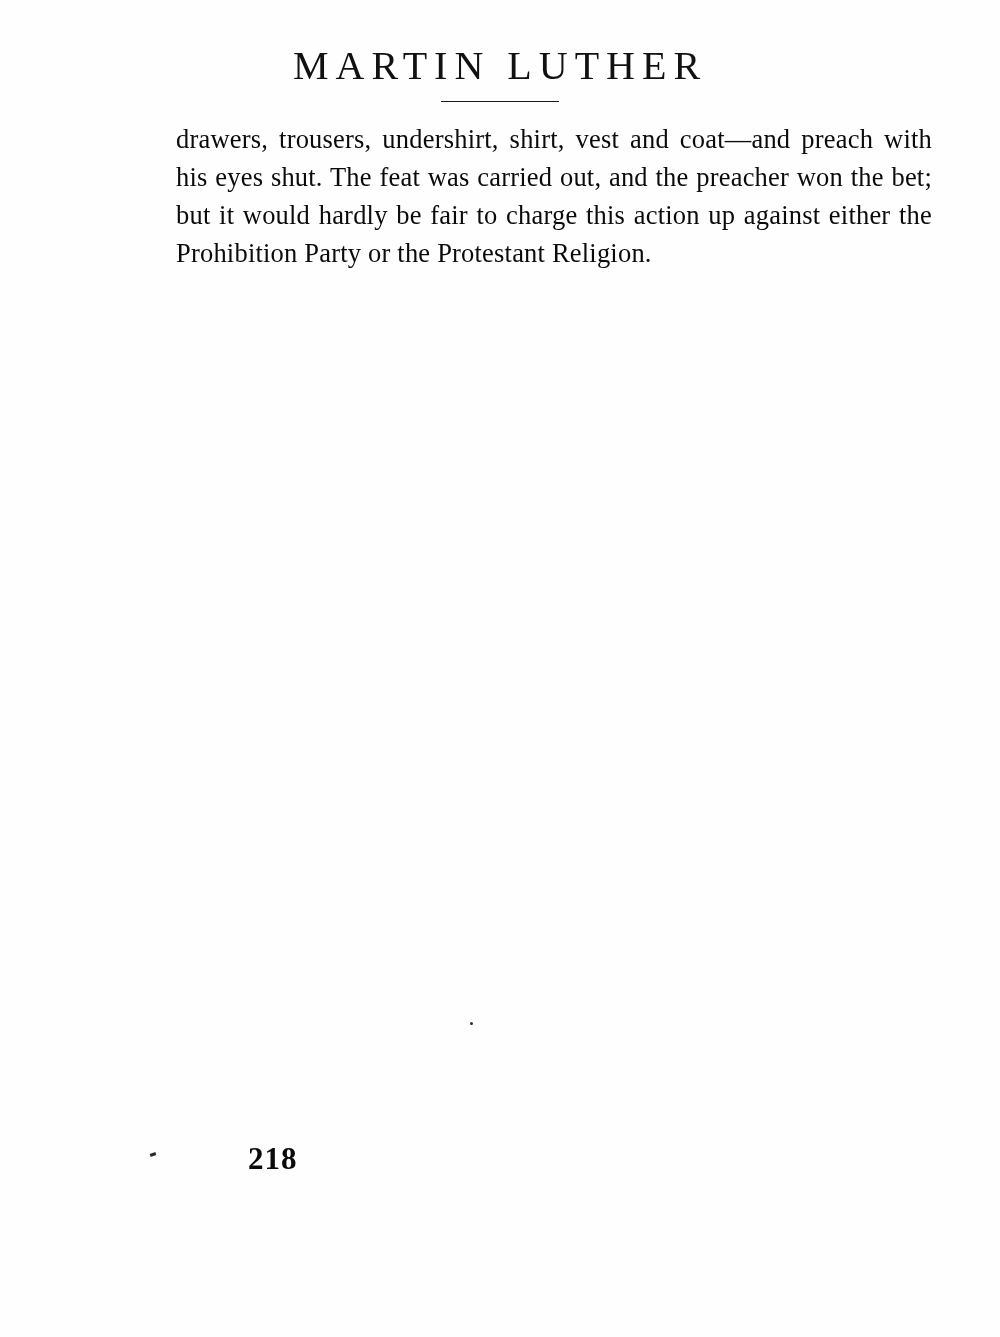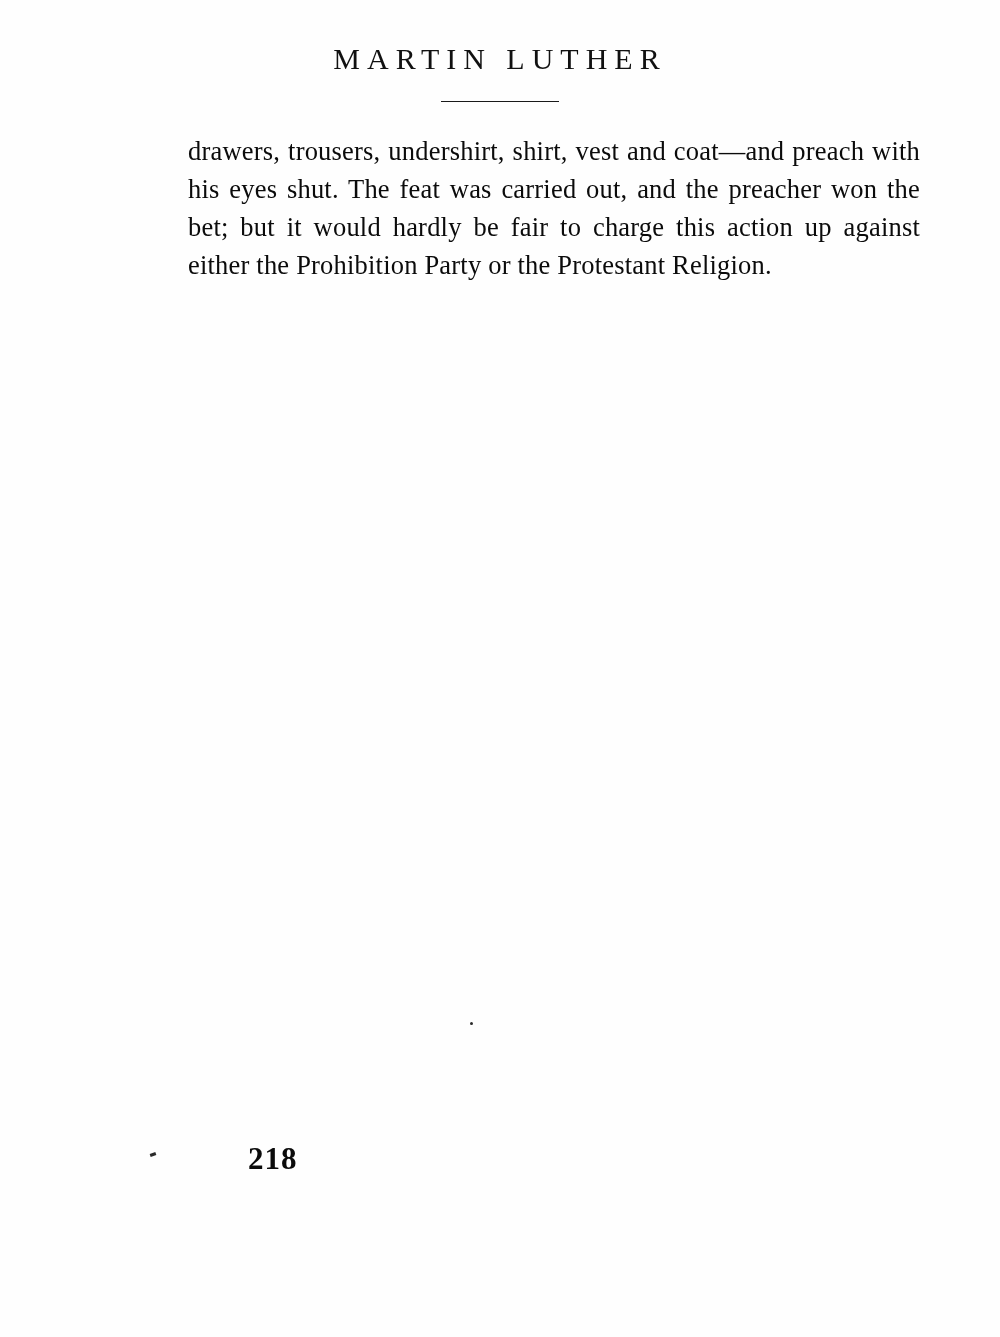--- a/index.html
+++ b/index.html
@@ -19,21 +19,21 @@
     position: absolute;
     inset: 0;
     background: #fefefe;
   }
   .running-head {
     position: absolute;
     top: 42px;
     left: 0;
     right: 0;
     text-align: center;
-    font-size: 30px;
+    font-size: 40px;
     letter-spacing: 7px;
     font-weight: 400;
     color: #111;
     font-family: "Liberation Serif", "DejaVu Serif", serif;
   }
   .head-rule {
     position: absolute;
     top: 101px;
     left: 50%;
     transform: translateX(-50%);
@@ -47,21 +47,21 @@
     left: 176px;
     width: 756px;
     font-size: 26.5px;
     line-height: 38px;
     text-align: justify;
     text-justify: inter-word;
     color: #0b0b0b;
     letter-spacing: 0.2px;
   }
   .body-text p {
-    margin: 12px;
+    margin: 0;
   }
   .stray-dot {
     position: absolute;
     top: 1022px;
     left: 470px;
     width: 3px;
     height: 3px;
     background: #2a2a2a;
     border-radius: 50%;
   }

